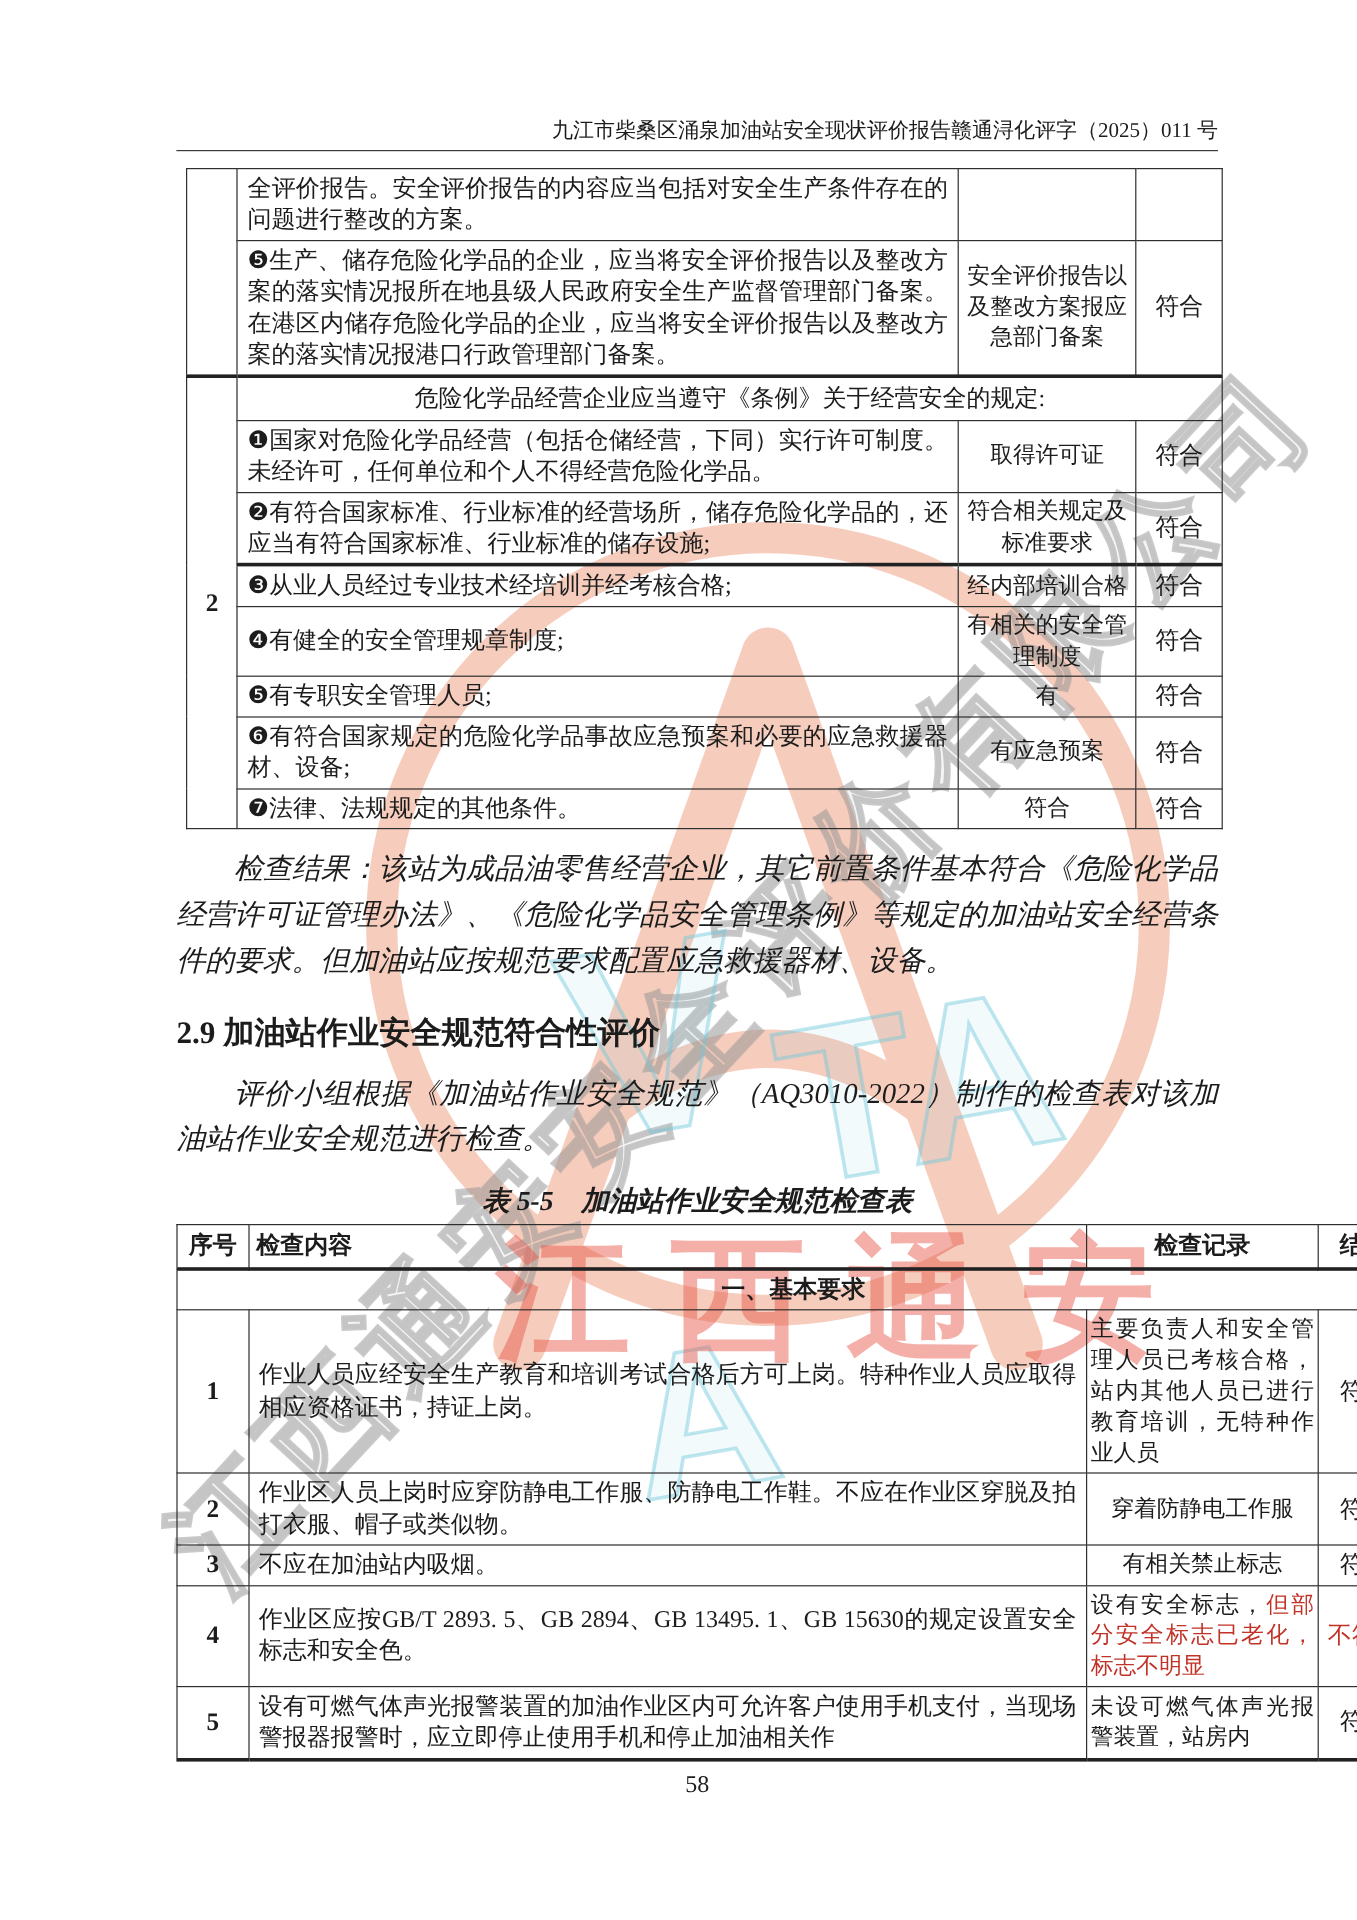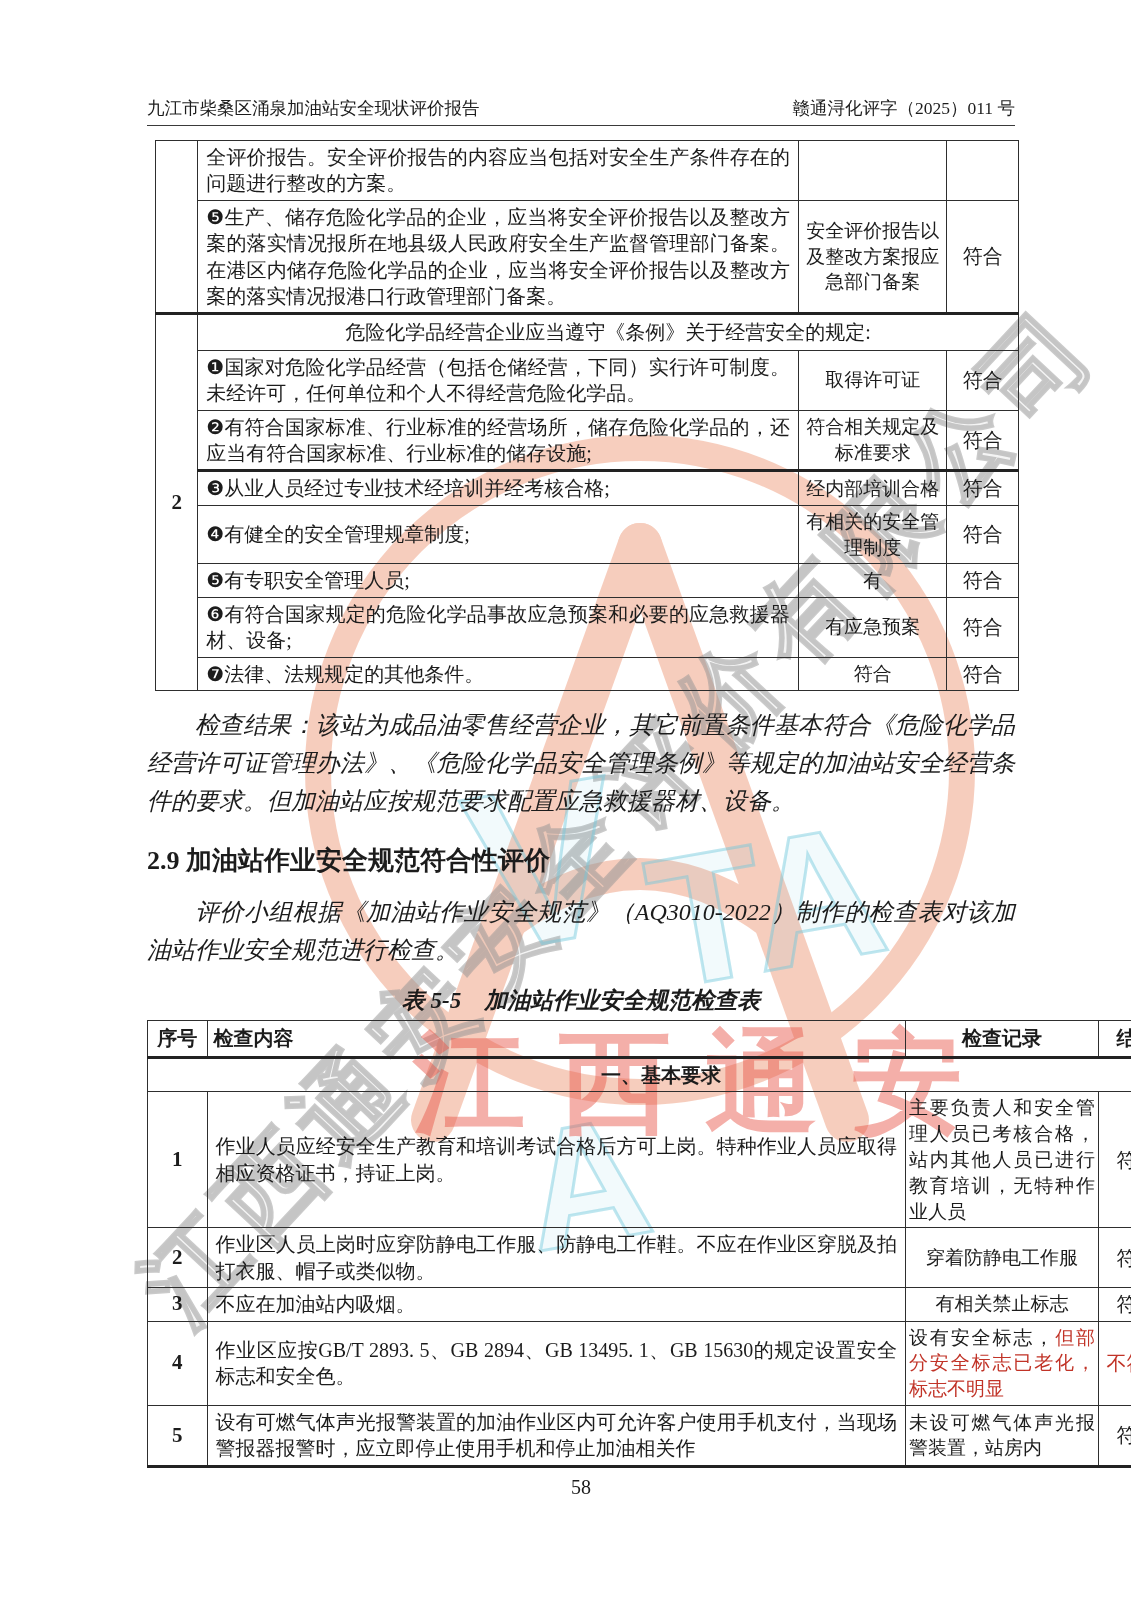--- a/index.html
+++ b/index.html
@@ -33,21 +33,21 @@
     color:rgba(90,190,215,0.08);
     -webkit-text-stroke:3px rgba(110,200,220,0.45);
     transform:rotate(-10deg);
   }
   .c1{left:470px;top:735px;font-size:225px;}
   .c2{left:650px;top:800px;font-size:185px;}
   .c3{left:525px;top:1085px;font-size:170px;}
   
   .content{position:relative;z-index:1;margin:0 116px 0 147px;padding-top:96px;}
   .page-header{
-    display:flex;justify-content:space-between;align-items:flex-end;
+    display:flex;justify-content:flex-end;align-items:flex-end;
     font-size:17.5px;padding-bottom:5px;border-bottom:1.6px solid #3a3a3a;
   }
   table{border-collapse:collapse;table-layout:fixed;}
   #t1{width:864px;margin:14px 0 0 8px;}
   #t2{width:1028px;margin:4px 0 0 0;}
   td{border:1.6px solid #2e2e2e;vertical-align:middle;background:transparent;}
   .t td{font-size:20px;line-height:1.32;padding:3px 8px;text-align:justify;}
   .t .num-cell{text-align:center;font-weight:bold;font-size:21px;padding:0 2px;}
   .t .record-cell{text-align:center;font-size:19px;line-height:1.36;padding:3px 3px;}
   .t .record-cell.jt{text-align:justify;margin-top:12px;}

